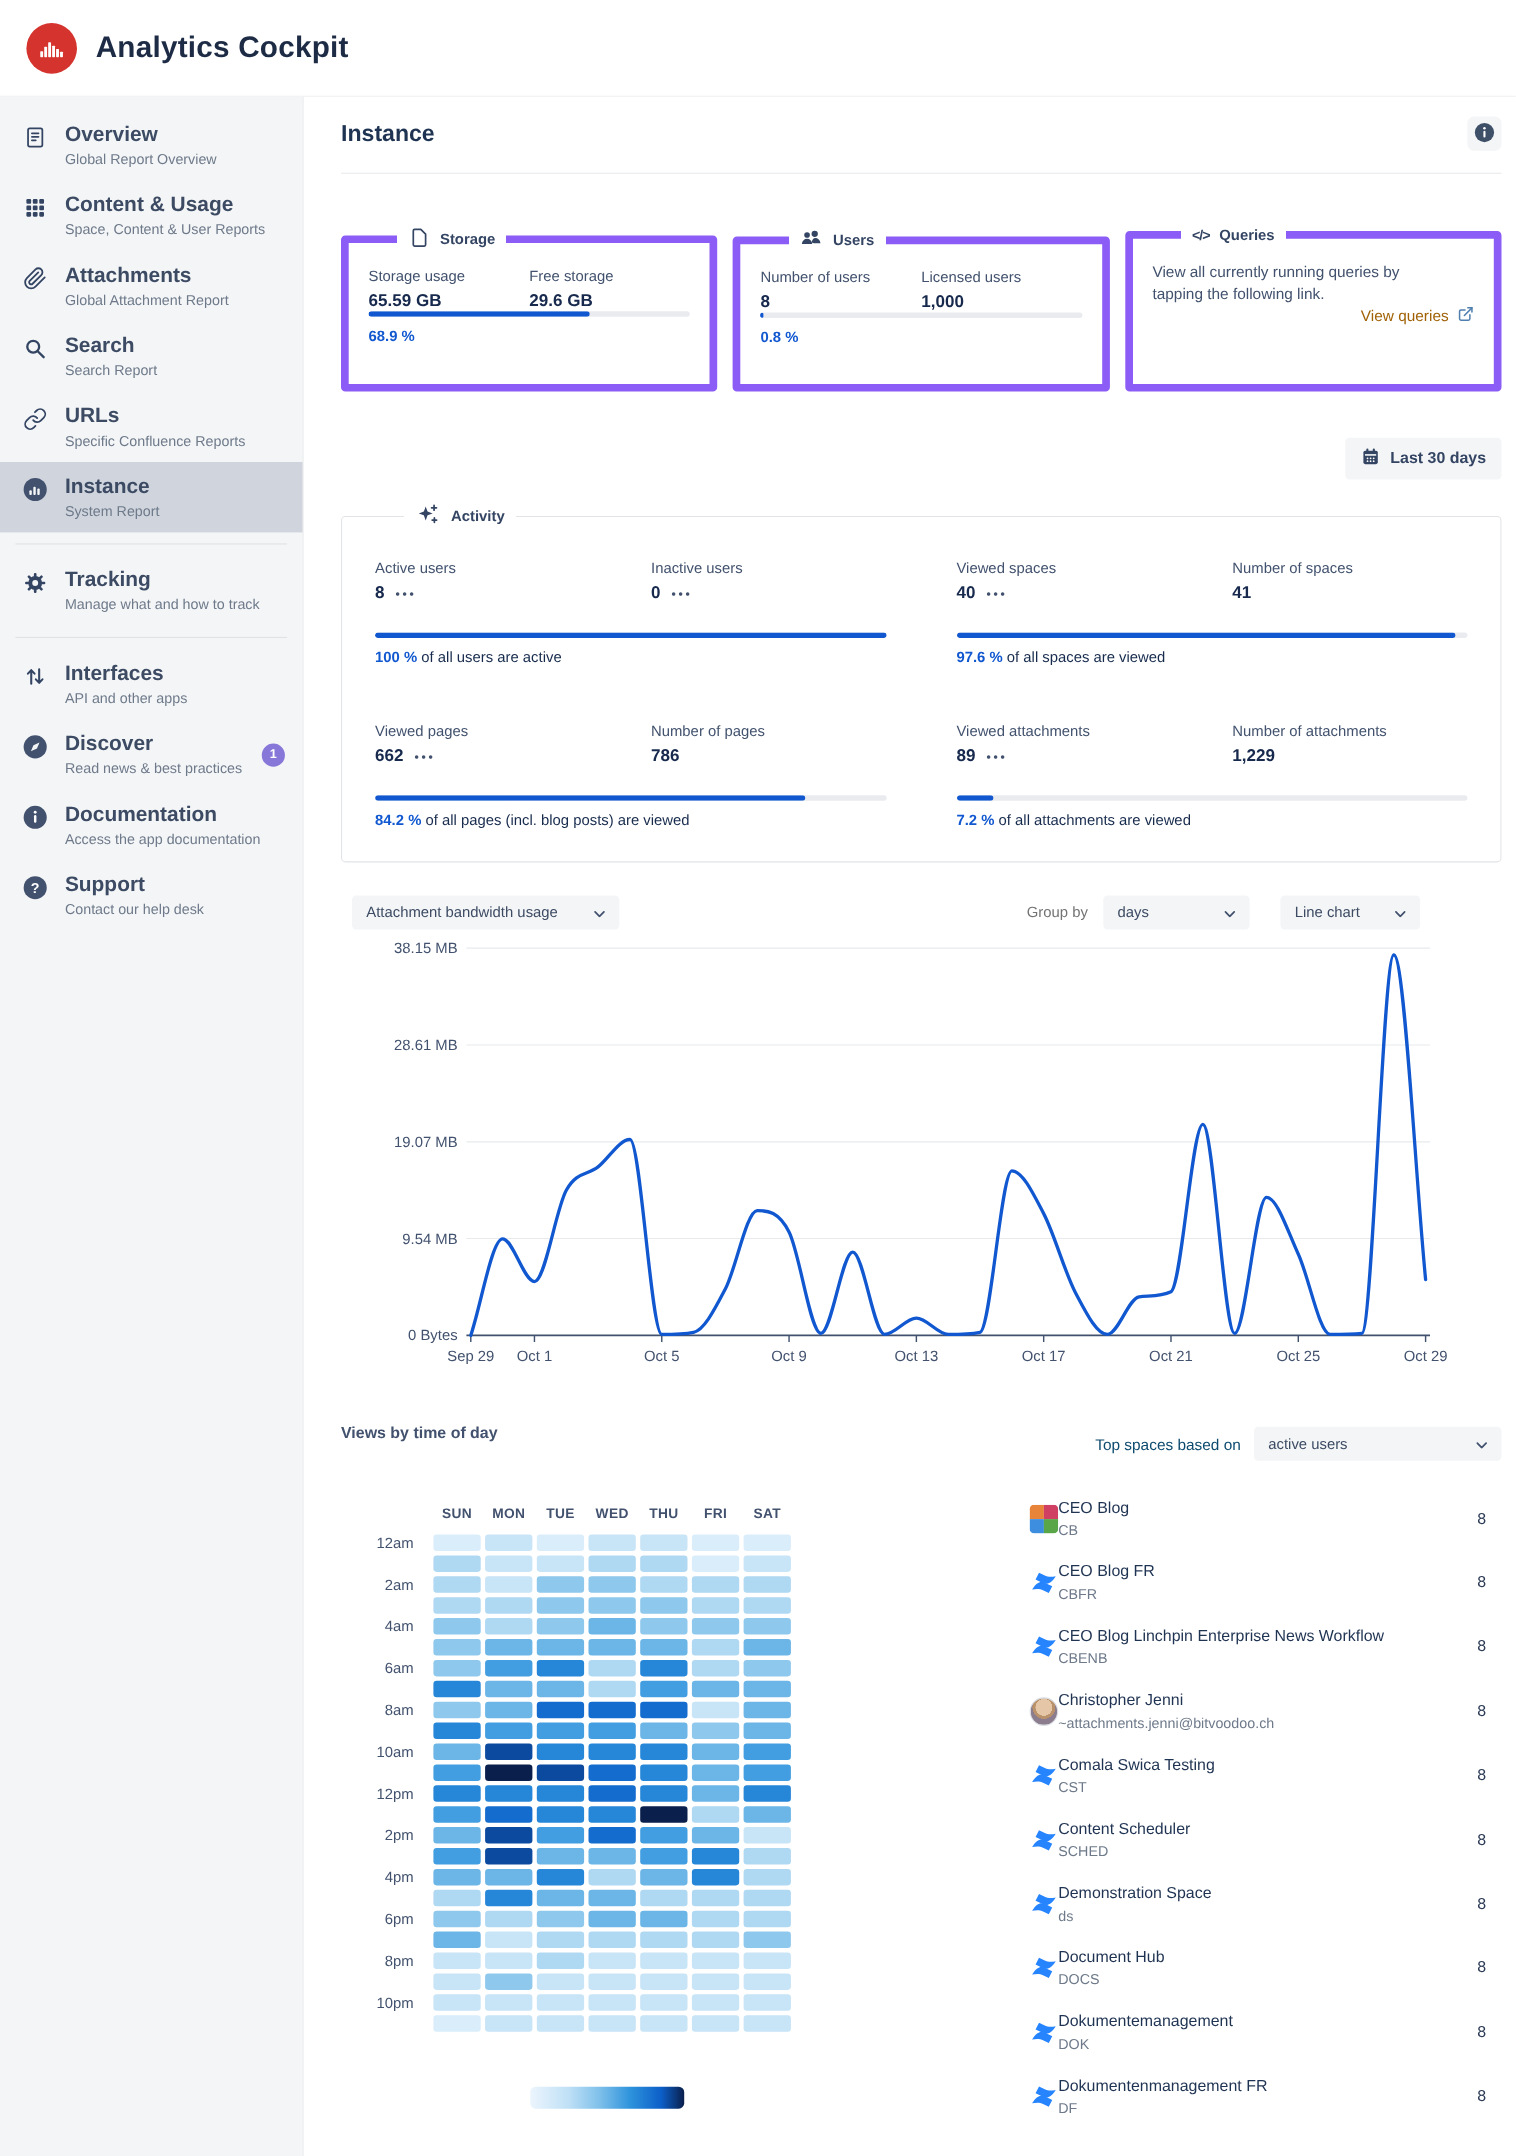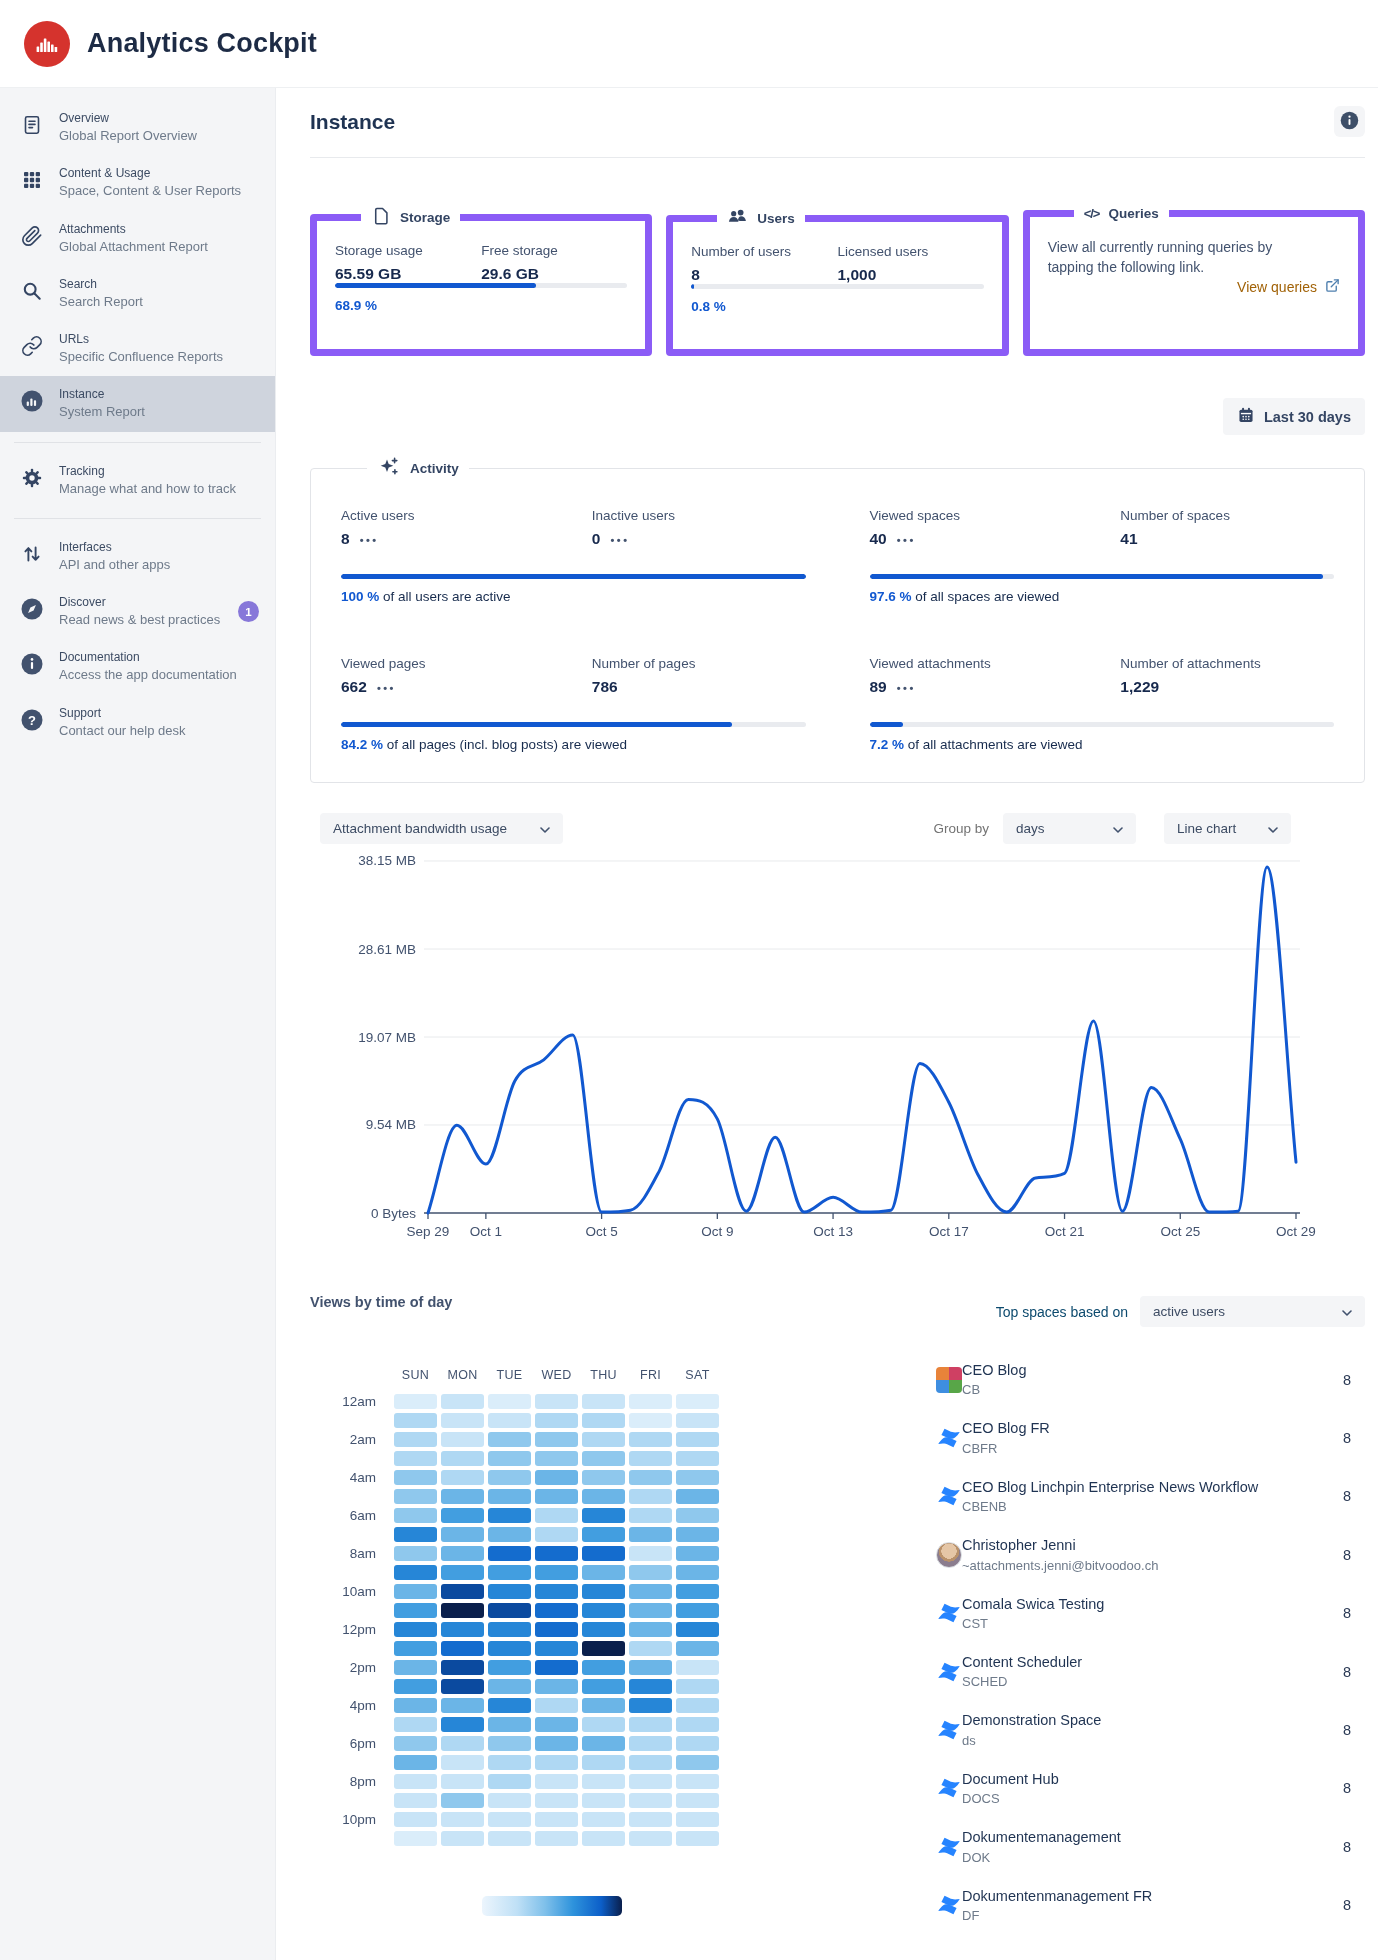--- a/index.html
+++ b/index.html
@@ -13,21 +13,21 @@
   .app-header{height:88px;display:flex;align-items:center;gap:17px;padding:0 24px;border-bottom:1px solid #eef0f2;background:#fff}
   .logo{width:46px;height:46px;border-radius:50%;background:#d5332d;display:flex;align-items:center;justify-content:center;flex-shrink:0}
   .app-title{font-size:27px;font-weight:600;color:#1d2b45;margin:0;letter-spacing:.2px}
   
   .layout{display:flex;height:1872px}
   .sidebar{width:276px;flex-shrink:0;background:#f4f5f7;border-right:1px solid #ebedf0;padding-top:12px}
   .nav-item{display:flex;gap:15px;padding:11px 16px 11px 20px;align-items:flex-start}
   .nav-item.selected{background:#cfd4dd}
   .nav-icon{width:24px;height:24px;display:flex;align-items:center;justify-content:center;margin-top:2px;flex-shrink:0}
   .nav-text{display:flex;flex-direction:column;min-width:0}
-  .nav-label{font-size:12px;font-weight:400;color:#3c4b63;line-height:1.25}
+  .nav-label{font-size:19px;font-weight:700;color:#3c4b63;line-height:1.25}
   .nav-sub{font-size:13px;color:#6e7a8a;margin-top:2px;line-height:1.25}
   .nav-divider{height:1px;background:#e0e2e6;margin:10px 14px}
   .nav-badge{background:#8777d9;color:#fff;font-size:11.5px;font-weight:700;min-width:21px;height:21px;border-radius:11px;display:flex;align-items:center;justify-content:center;margin-left:auto;align-self:center;padding:0 6px}
   
   .main{flex:1;padding:0 13px 0 34px;position:relative;min-width:0}
   .page-head{display:flex;align-items:center;justify-content:space-between;padding:18px 0 20px}
   .page-title{font-size:21px;font-weight:600;color:#1f3352;margin:0}
   .info-btn{width:31px;height:31px;border:0;border-radius:6px;background:#f4f5f7;display:flex;align-items:center;justify-content:center;cursor:pointer}
   .head-rule,.bottom-rule{border:0;border-top:1px solid #e8eaed;margin:0}
   
@@ -64,21 +64,21 @@
   .groupby-label{margin-left:auto;margin-right:14px;font-size:13.5px;color:#737373}
   
   .chart-wrap{position:relative;height:420px;margin-top:4px}
   .chart-wrap svg{position:absolute;left:0;top:0}
   svg text{font-family:"Liberation Sans",sans-serif}
   
   .bottom-section{display:flex;margin-top:26px;gap:30px}
   .heat-col{flex:1;min-width:0}
   .heat-title{font-size:14.5px;font-weight:600;color:#42526e}
   .heatmap{margin-top:58px;margin-left:10px;display:grid;grid-template-columns:70px repeat(7,43px);column-gap:4px;row-gap:4px;align-items:center}
-  .hm-colhead{font-size:12.5px;font-weight:400;color:#42526e;text-align:center;padding-bottom:8px;letter-spacing:.3px}
+  .hm-colhead{font-size:12.5px;font-weight:700;color:#42526e;text-align:center;padding-bottom:8px;letter-spacing:.3px}
   .hm-rowlabel{font-size:13.5px;color:#42526e;text-align:right;padding-right:14px;white-space:nowrap}
   .hm-cell{height:15px;border-radius:3px}
   .heat-legend{width:140px;height:20px;border-radius:5px;margin:50px 0 0 172px}
   .spaces-col{width:430px;flex-shrink:0}
   .spaces-head{display:flex;align-items:center;margin-top:2px}
   .spaces-label{margin-left:auto;font-size:14px;font-weight:400;color:#0c4a6e;margin-right:12px}
   .spaces-select{width:225px}
   .space-list{margin-top:26px}
   .space-item{display:flex;align-items:center;padding:9px 0;margin-bottom:5px;cursor:pointer}
   .space-ic{width:27px;height:27px;display:flex;align-items:center;justify-content:center;flex-shrink:0}

